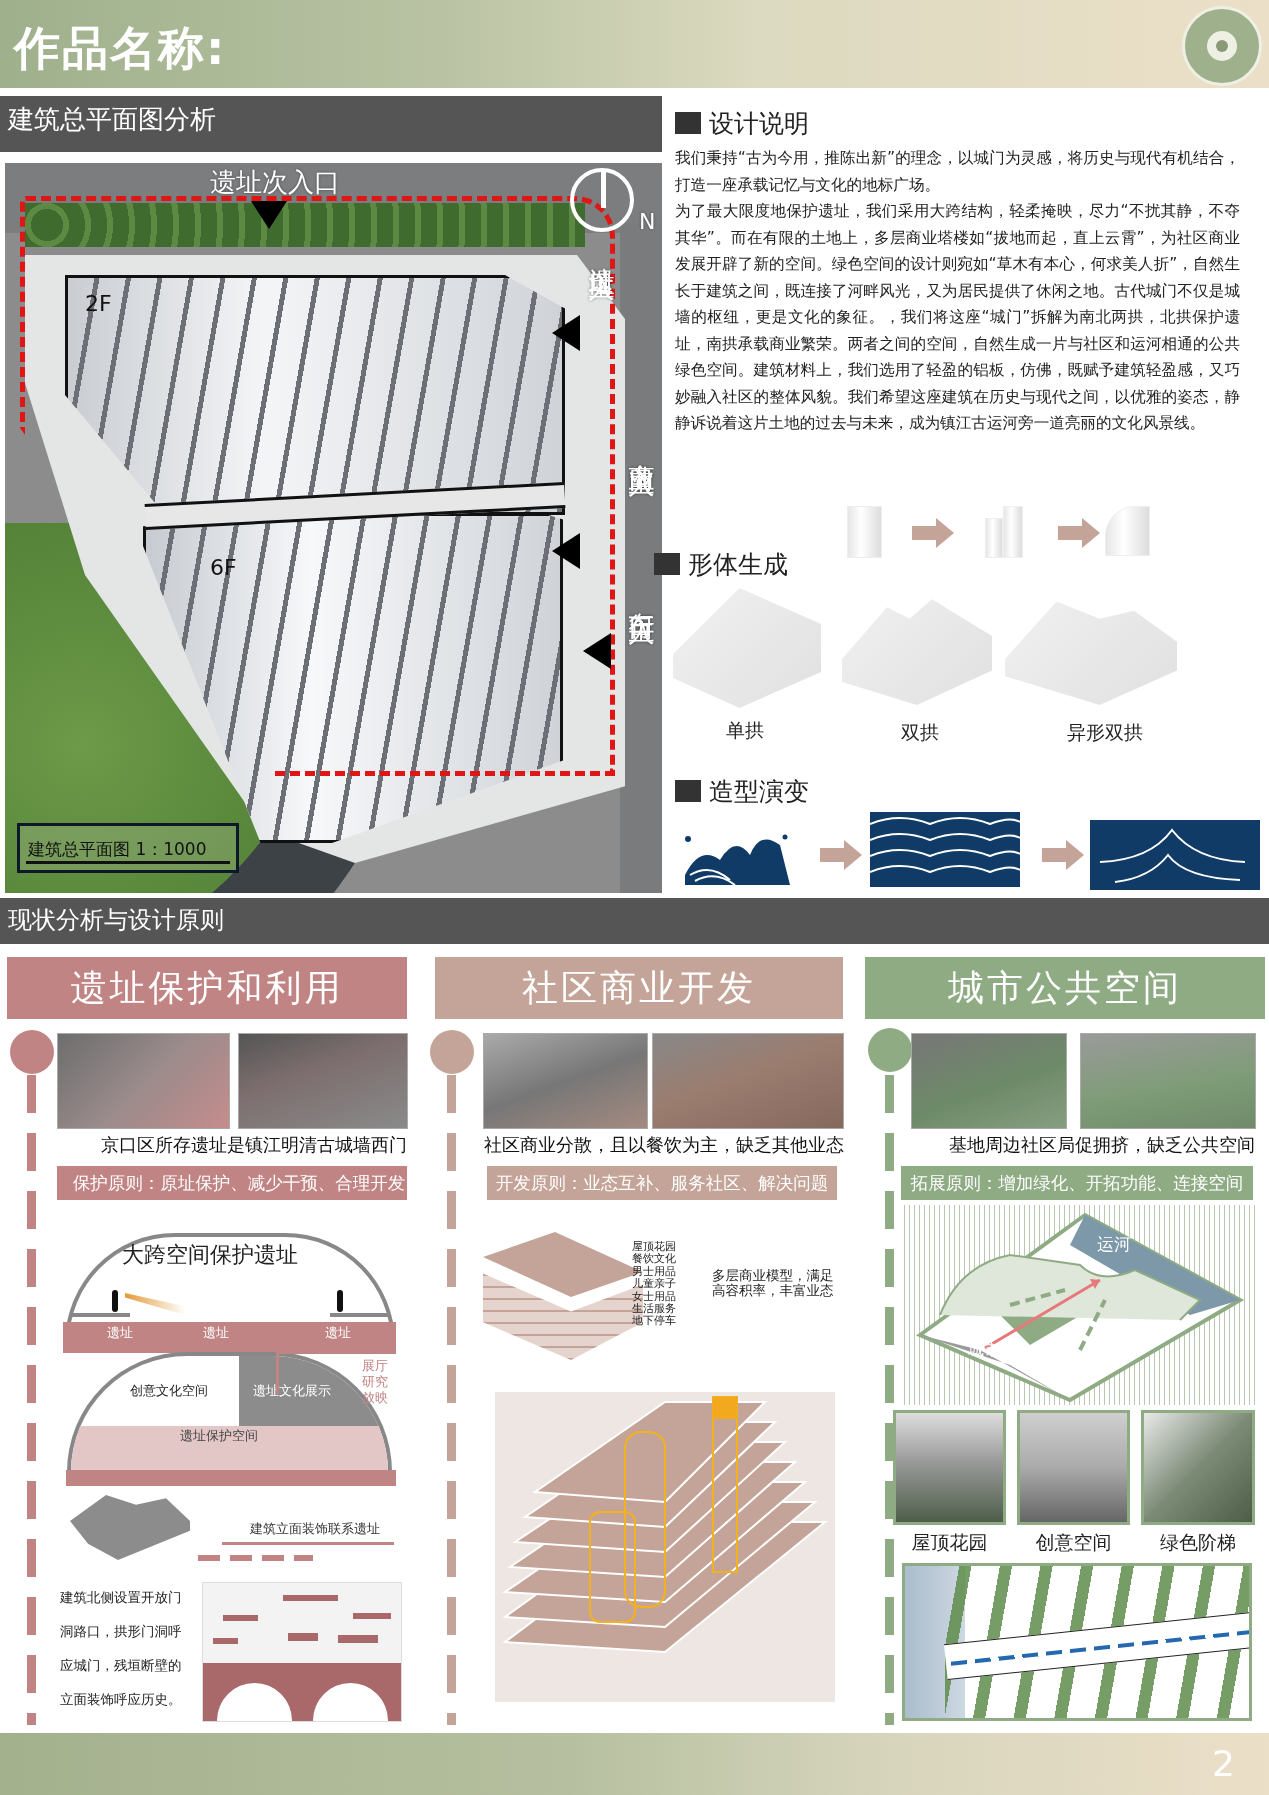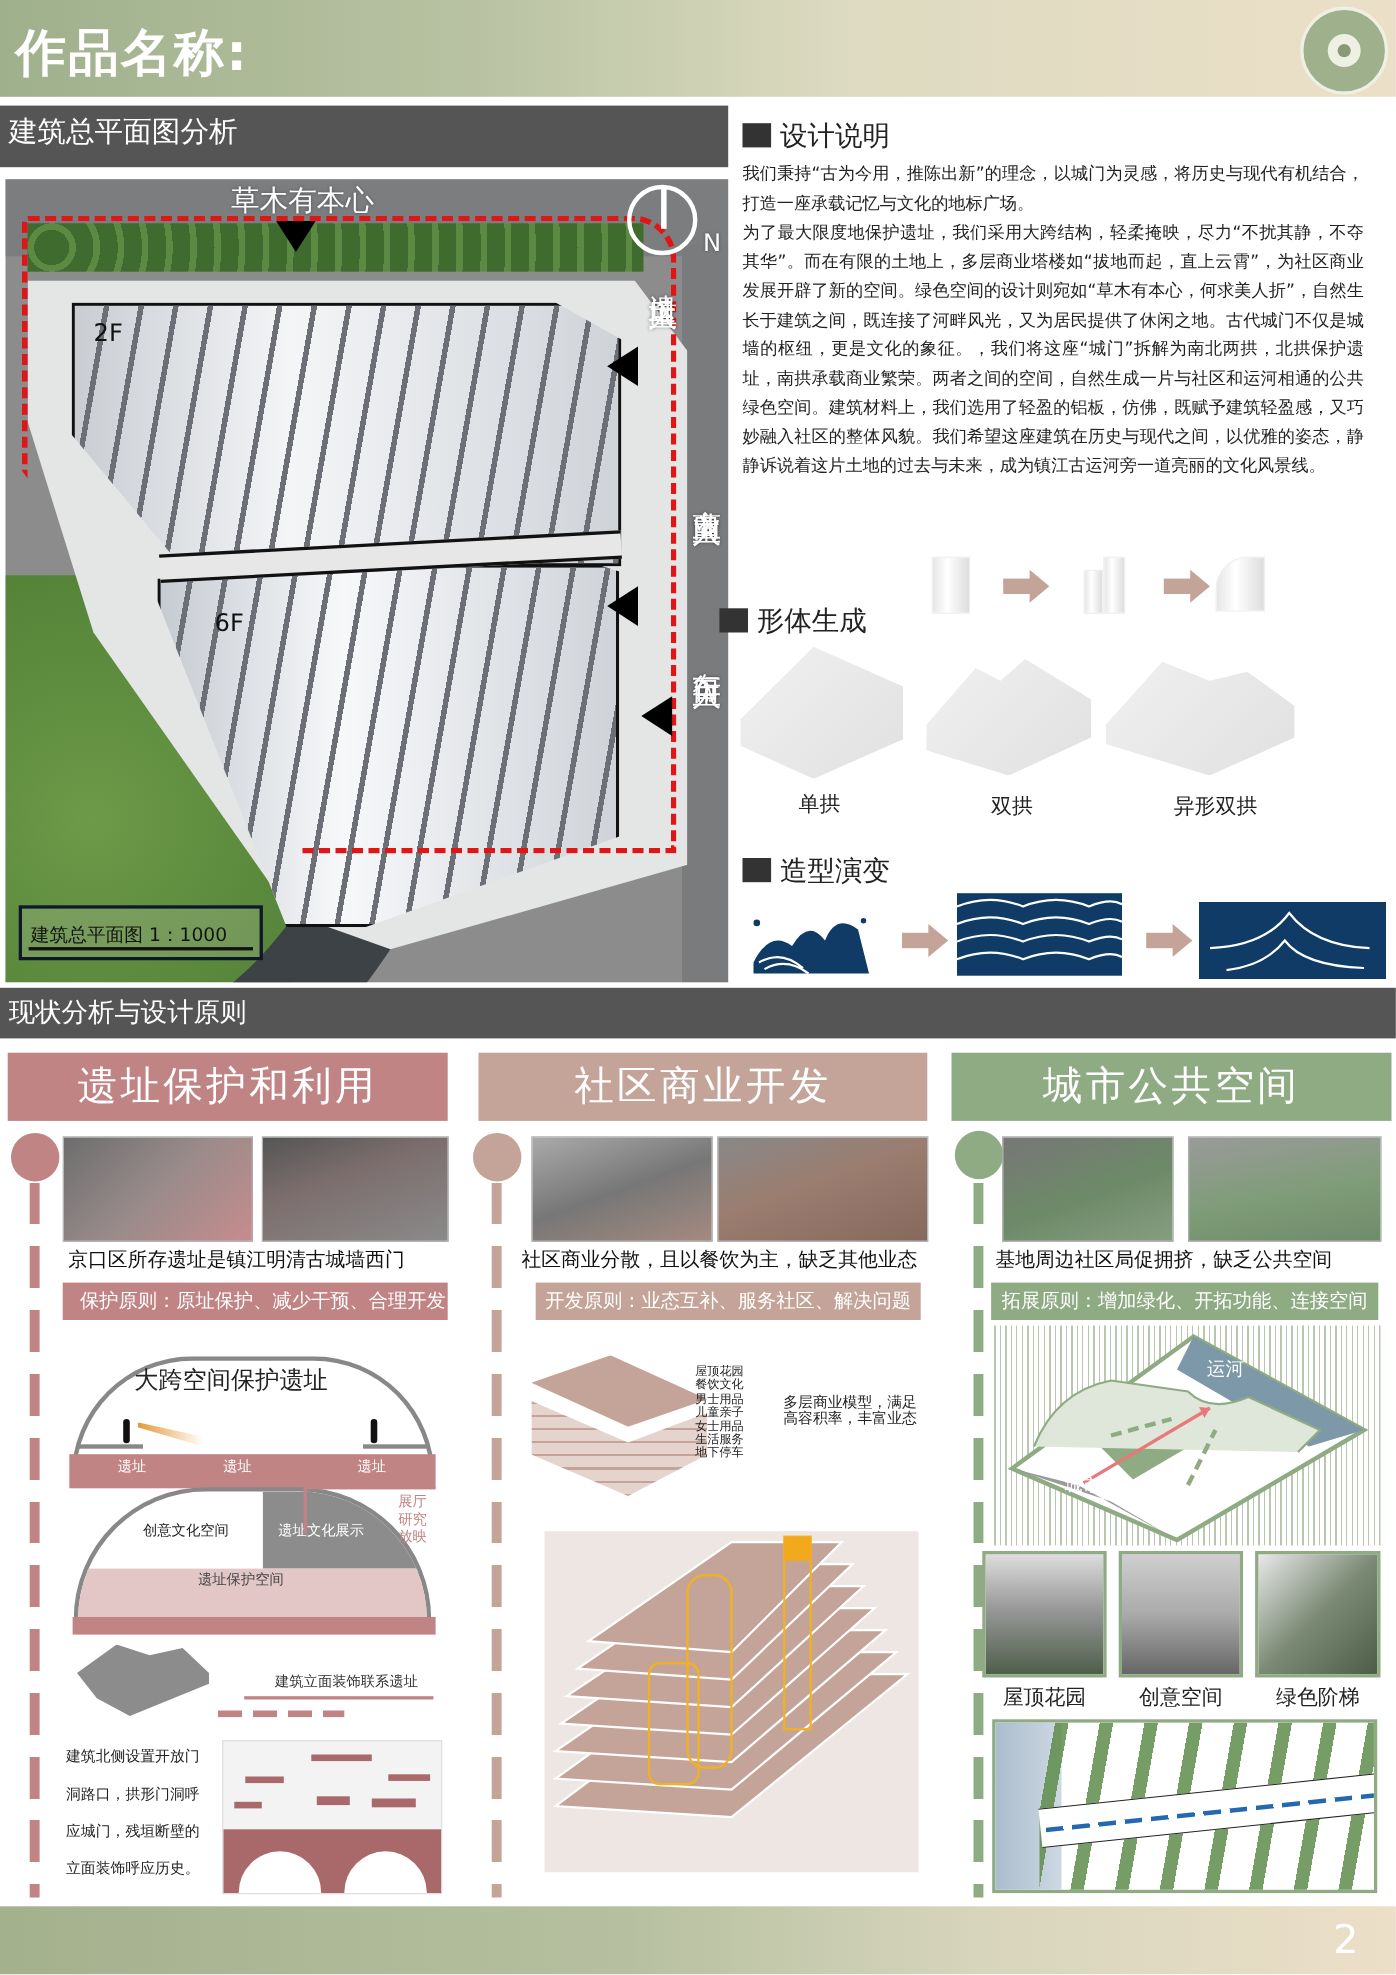--- a/index.html
+++ b/index.html
@@ -50,21 +50,21 @@
 .caption{font-size:19px;color:#222;text-align:center;}
 .wave1{left:680px;top:825px;width:115px;height:62px;}
 .wave2{left:870px;top:812px;width:150px;height:75px;background:#0f3b66;}
 .wave3{left:1090px;top:820px;width:170px;height:70px;background:#0f3b66;}
 
 .col-head{height:62px;color:#fff;font-size:36px;text-align:center;line-height:62px;letter-spacing:3px;}
 .dot{width:44px;height:44px;border-radius:50%;}
 .dash{width:9px;}
 .photo{border:1px solid #aaa;}
 .principle{height:34px;color:#fff;font-size:17.5px;line-height:34px;text-align:center;}
-.black-cap{font-size:18px;color:#111;text-align:left;white-space:nowrap;}
+.black-cap{font-size:18px;color:#111;text-align:right;white-space:nowrap;}
 .small{font-size:11px;color:#222;}
 </style>
 </head>
 <body>
 
 <div class="page">
 
   <div class="abs header">
     <div class="abs title-label">作品名称:</div>
     <div class="abs logo"></div>
@@ -83,30 +83,30 @@
     <div class="abs trees" style="left:20px;top:40px;width:560px;"></div>
     <div class="abs bld-n">
         <div class="abs ribs" style="inset:0;"></div>
       </div>
     <div class="abs bld-s">
         <div class="abs ribs" style="inset:0;"></div>
       </div>
     <div class="abs greenlink"></div>
     <div class="abs boundary"></div>
 
-    <div class="abs lbl-white" style="left:205px;top:2px;">草木有本心</div>
+    <div class="abs lbl-white" style="left:205px;top:2px;">遗址次入口</div>
     <div class="abs tri" style="left:246px;top:38px;"></div>
     <div class="abs lbl-white vert" style="left:580px;top:84px;">遗址主入口</div>
     <div class="abs tri-l" style="left:547px;top:152px;"></div>
     <div class="abs lbl-white vert" style="left:620px;top:280px;">商业主入口</div>
     <div class="abs tri-l" style="left:547px;top:370px;"></div>
     <div class="abs lbl-white vert" style="left:620px;top:428px;">车行主入口</div>
     <div class="abs tri-l" style="left:578px;top:470px;"></div>
     <div class="abs floor-lbl" style="left:80px;top:128px;">2F</div>
-    <div class="abs floor-lbl" style="left:190px;top:392px;">6F</div>
+    <div class="abs floor-lbl" style="left:205px;top:392px;">6F</div>
     <div class="abs compass" style="left:565px;top:5px;"></div>
     <div class="abs lbl-white" style="left:634px;top:46px;font-size:22px;">N</div>
     <div class="abs scale-box" style="left:12px;top:660px;">
       <span>建筑总平面图 1：1000</span>
     </div>
   </div>
 
   <div class="abs h3" style="left:675px;top:107px;">
     <span class="h-sq"></span><span>设计说明</span>
   </div>

